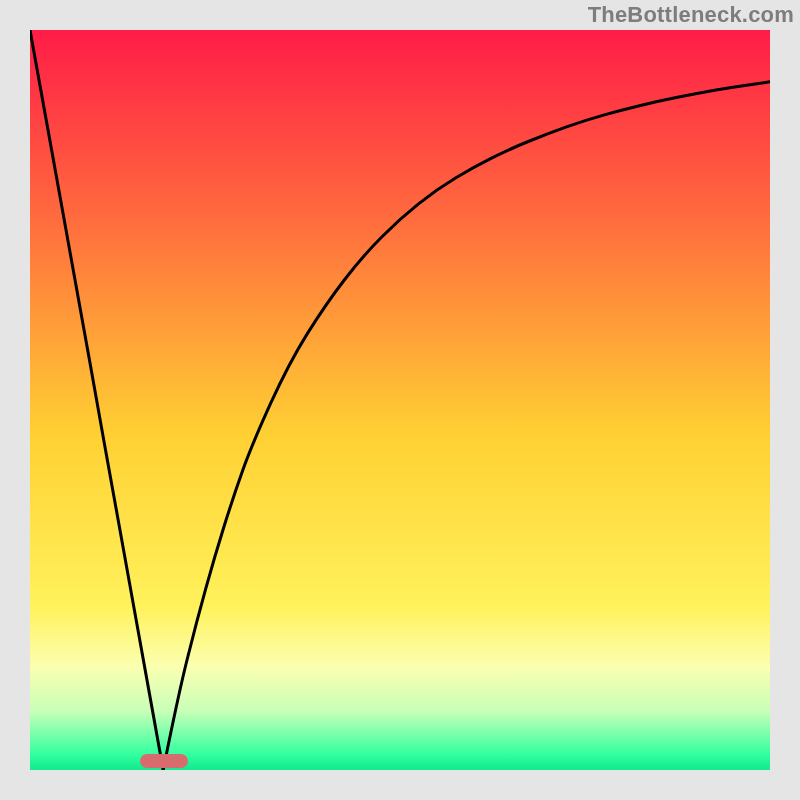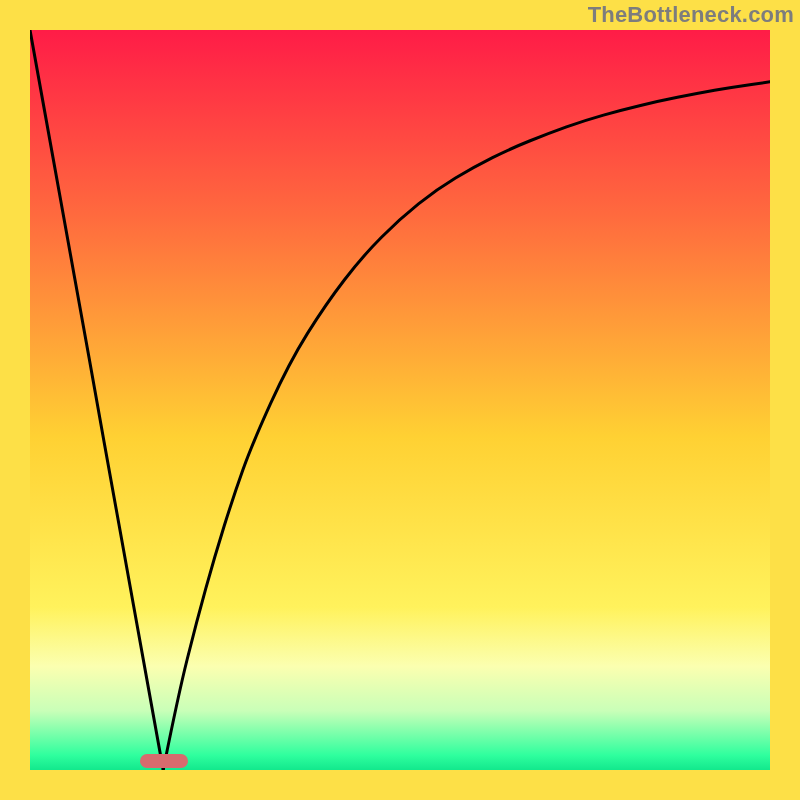--- a/index.html
+++ b/index.html
@@ -9,21 +9,21 @@
     height: 800px;
     background: #000;
     overflow: hidden;
   }
   .frame {
     position: absolute;
     left: 0;
     top: 0;
     width: 800px;
     height: 800px;
-    background: #fde047;
+    background: #e5e5e5;
   }
   .plot {
     position: absolute;
     left: 30px;
     top: 30px;
     width: 740px;
     height: 740px;
     overflow: hidden;
   }
   .gradient {

